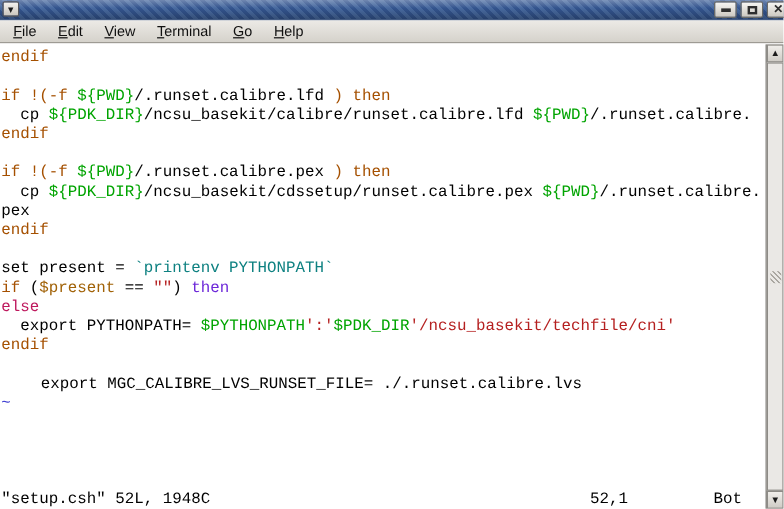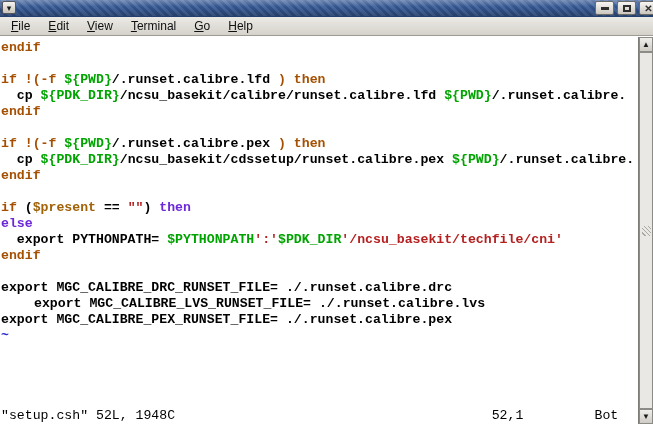--- a/index.html
+++ b/index.html
@@ -49,21 +49,21 @@
   .menu-item { padding:1px 9px; font-size:12px; color:#101010; white-space:nowrap; cursor:default; }
   .menu-item u { text-decoration:underline; }
 
   
   .term {
     position:absolute; left:0; top:37px; width:638px; height:387px; background:#ffffff;
   }
   .code {
     position:absolute; left:1px; top:3px;
     font-family:"Liberation Mono","DejaVu Sans Mono",monospace;
-    font-size:13.2px; line-height:16px; color:#000;font-weight:bold;
+    font-size:13.2px; line-height:16px; color:#000;
   }
   .line { height:16px; white-space:pre; }
   .status {
     position:absolute; left:1px; bottom:0; height:16px;
     font-family:"Liberation Mono","DejaVu Sans Mono",monospace;
     font-size:13.2px; line-height:16px; color:#000; white-space:pre;
   }
 
   
   .scrollbar {
@@ -121,30 +121,30 @@
   <div class="term">
     <div class="code" id="code">
         <div class="line"><span style="color: rgb(165, 80, 0);">endif</span></div>
         <div class="line"></div>
         <div class="line"><span style="color: rgb(165, 80, 0);">if !(-f </span><span style="color: rgb(0, 164, 0);">${PWD}</span><span style="color: rgb(0, 0, 0); text-align: right;">/.runset.calibre.lfd </span><span style="color: rgb(165, 80, 0);">) then</span></div>
         <div class="line"><span style="color: rgb(0, 0, 0);">  cp </span><span style="color: rgb(0, 164, 0);">${PDK_DIR}</span><span style="color: rgb(0, 0, 0);">/ncsu_basekit/calibre/runset.calibre.lfd </span><span style="color: rgb(0, 164, 0);">${PWD}</span><span style="color: rgb(0, 0, 0);">/.runset.calibre.</span></div>
         <div class="line"><span style="color: rgb(165, 80, 0);">endif</span></div>
         <div class="line"></div>
         <div class="line"><span style="color: rgb(165, 80, 0);">if !(-f </span><span style="color: rgb(0, 164, 0);">${PWD}</span><span style="color: rgb(0, 0, 0); text-align: right;">/.runset.calibre.pex </span><span style="color: rgb(165, 80, 0);">) then</span></div>
         <div class="line"><span style="color: rgb(0, 0, 0);">  cp </span><span style="color: rgb(0, 164, 0);">${PDK_DIR}</span><span style="color: rgb(0, 0, 0);">/ncsu_basekit/cdssetup/runset.calibre.pex </span><span style="color: rgb(0, 164, 0);">${PWD}</span><span style="color: rgb(0, 0, 0);">/.runset.calibre.</span></div>
+        <div class="line"><span style="color: rgb(0, 0, 0);">pex</span></div>
         <div class="line"><span style="color: rgb(165, 80, 0);">endif</span></div>
         <div class="line"></div>
+        <div class="line"><span style="color: rgb(0, 0, 0);">set present = </span><span style="color: rgb(14, 129, 129);">`printenv PYTHONPATH`</span></div>
         <div class="line"><span style="color: rgb(165, 80, 0);">if </span><span style="color: rgb(0, 0, 0);">(</span><span style="color: #a16207;">$present</span><span style="color: rgb(0, 0, 0);"> == </span><span style="color: rgb(181, 32, 32);">""</span><span style="color: rgb(0, 0, 0);">) </span><span style="color: #6d28d9;">then</span></div>
-        <div class="line"><span style="color: #6d28d9;">else</span></div>
+        <div class="line"><span style="color: #be185d;">else</span></div>
         <div class="line"><span style="color: rgb(0, 0, 0);">  export PYTHONPATH= </span><span style="color: rgb(0, 164, 0); text-align: right;">$PYTHONPATH</span><span style="color: rgb(181, 32, 32);">':'</span><span style="color: rgb(0, 164, 0);">$PDK_DIR</span><span style="color: rgb(181, 32, 32);">'/ncsu_basekit/techfile/cni'</span></div>
         <div class="line"><span style="color: rgb(165, 80, 0);">endif</span></div>
         <div class="line"></div>
-        <div class="line"><span style="color: rgb(0, 0, 0);">export MGC_CALIBRE_DRC_RUNSET_FILE= ./.runset.calibre.drc</span></div>
         <div class="line"><span style="color: rgb(0, 0, 0); padding-left: 33px;">export MGC_CALIBRE_LVS_RUNSET_FILE= ./.runset.calibre.lvs</span></div>
-        <div class="line"><span style="color: rgb(0, 0, 0);">export MGC_CALIBRE_PEX_RUNSET_FILE= ./.runset.calibre.pex</span></div>
         <div class="line"><span style="color: rgb(43, 43, 205);">~</span></div>
       </div>
     <div class="status" id="status">"setup.csh" 52L, 1948C                                        52,1         Bot</div>
   </div>
 
   <div class="scrollbar">
     <button class="sb-btn sb-up">
         <span>▲</span>
       </button>
     <div class="sb-trough">

